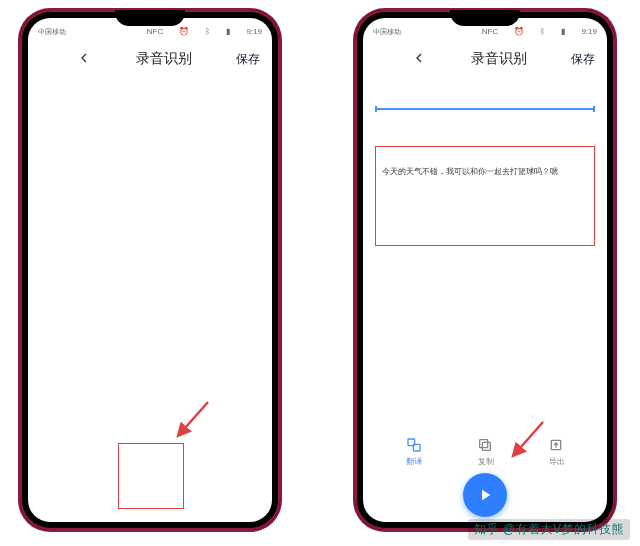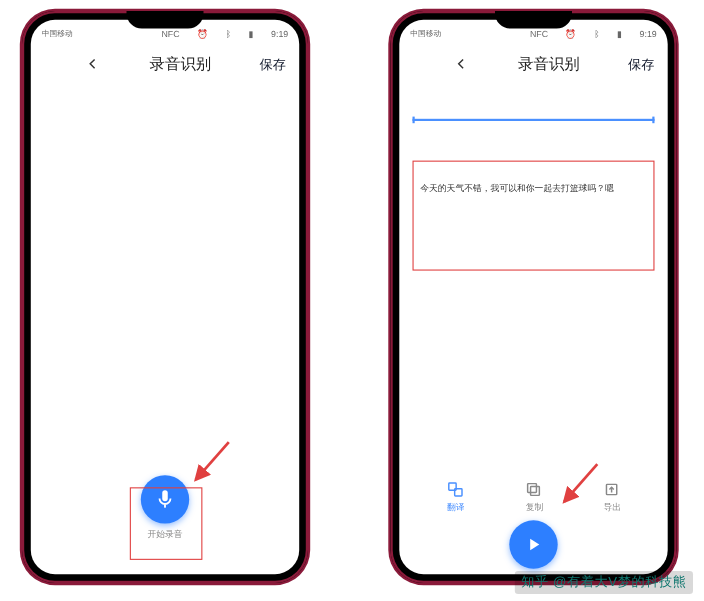--- a/index.html
+++ b/index.html
@@ -148,30 +148,20 @@
     <div class="header">
       <div class="back-arrow">
         <svg viewBox="0 0 24 24" width="16" height="16" fill="none" stroke="#333" stroke-width="2">
             <polyline points="15 18 9 12 15 6"></polyline>
           </svg>
       </div>
       <div class="header-title">录音识别</div>
       <div class="save-link">保存</div>
     </div>
     <div class="body-area">
-      <div class="bottom-bar">
-        <div class="record-btn">
-          <svg viewBox="0 0 24 24" width="20" height="20" fill="#fff">
-              <path d="M12 14a3 3 0 0 0 3-3V5a3 3 0 1 0-6 0v6a3 3 0 0 0 3 3z"></path>
-              <path d="M19 11a7 7 0 0 1-14 0h2a5 5 0 0 0 10 0h2z"></path>
-              <rect x="11" y="18" width="2" height="3"></rect>
-            </svg>
-        </div>
-        <div class="record-label">开始录音</div>
-      </div>
     </div>
   </div>
 </div>
 
 <div class="red-box" style="left:118px; top:443px; width:64px; height:64px;"></div>
 <div class="arrow" style="left:170px; top:400px;">
   <svg viewBox="0 0 40 40">
       <defs>
         <marker id="ah1" markerWidth="6" markerHeight="6" refX="5" refY="3" orient="auto">
           <path d="M0,0 L6,3 L0,6 Z" fill="#e04040"></path>

